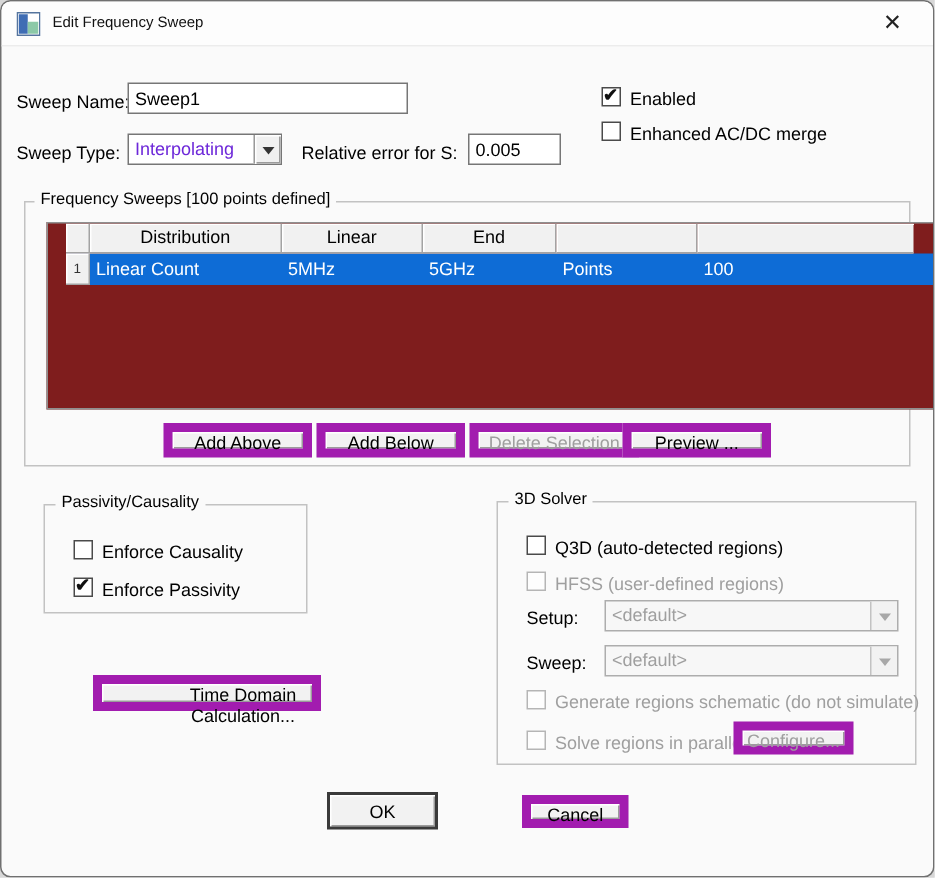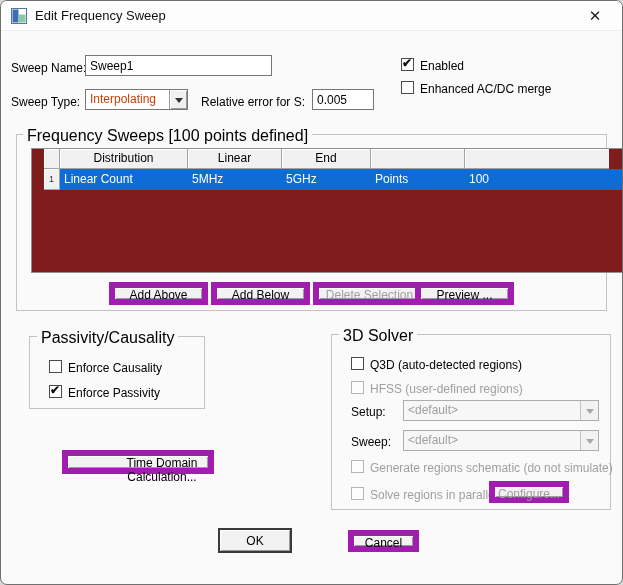--- a/index.html
+++ b/index.html
@@ -5,21 +5,21 @@
   html,body { margin:0; padding:0; background:#d7d7d7; font-family:"Liberation Sans", sans-serif; }
   .dialog {
     position:relative; width:623px; height:585px; box-sizing:border-box;
     background:#fafafa; border:1px solid #707070; border-radius:7px; overflow:hidden;
   }
   .titlebar {
     position:absolute; left:0; top:0; width:100%; height:30px;
     background:#fdfdfd; border-bottom:1px solid #ececec; box-sizing:border-box;
   }
   .app-icon { position:absolute; left:10px; top:7px; width:16px; height:16px; }
-  .title-text { position:absolute; left:34px; top:0; line-height:29px; font-size:13px; color:#111; white-space:nowrap; }
+  .title-text { position:absolute; left:34px; top:0; line-height:29px; font-size:10px; color:#111; white-space:nowrap; }
   .close-btn { position:absolute; right:10px; top:0; width:34px; height:29px; text-align:center; line-height:29px; font-size:15px; color:#222; cursor:pointer; }
 
   .lbl { position:absolute; font-size:12px; color:#000; white-space:nowrap; }
   .lbl.dis { color:#9f9f9f; }
 
   .txt {
     position:absolute; box-sizing:border-box; background:#fff;
     border:1px solid #767676; font-family:"Liberation Sans", sans-serif;
     font-size:12px; padding:2px 4px; color:#000; outline:none;
   }
@@ -35,24 +35,24 @@
   .btn-default {
     border:2px solid #3a3a3a;
     box-shadow: inset 1px 1px 0 #ffffff, inset -1px -1px 0 #9b9b9b;
   }
 
   .cb { position:absolute; width:13px; height:13px; box-sizing:border-box; background:#fff; border:1px solid #4a4a4a; cursor:pointer; }
   .cb.checked::after { content:"✔"; position:absolute; left:0px; top:-3px; font-size:12px; font-weight:bold; color:#101010; }
   .cb.dis { border-color:#b5b5b5; background:#fdfdfd; cursor:default; }
 
   .grp { position:absolute; box-sizing:border-box; border:1px solid #c2c2c2; }
-  .grp-label { position:absolute; background:#fafafa; padding:0 4px; font-size:16px; color:#000; white-space:nowrap; }
+  .grp-label { position:absolute; background:#fafafa; padding:0 4px; font-size:11px; color:#000; white-space:nowrap; }
 
   .combo { position:absolute; box-sizing:border-box; background:#fff; border:1px solid #767676; display:flex; align-items:stretch; cursor:pointer; }
-  .combo .val { flex:1; font-size:12px; color:#c2410c; padding:2px 4px; white-space:nowrap; overflow:hidden; }
+  .combo .val { flex:1; font-size:12px; color:#6d28d9; padding:2px 4px; white-space:nowrap; overflow:hidden; }
   .combo .drop {
     width:17px; background:#f0f0f0; border-left:1px solid #999;
     box-shadow: inset 1px 1px 0 #fff, inset -1px -1px 0 #9b9b9b;
     display:flex; align-items:center; justify-content:center;
   }
   .combo .arrow { width:0; height:0; border:4px solid transparent; border-top:5px solid #333; margin-top:5px; }
   .combo.dis { border-color:#adadad; background:#f7f7f7; cursor:default; }
   .combo.dis .val { color:#9f9f9f; }
   .combo.dis .drop { background:#f2f2f2; box-shadow:none; border-left:1px solid #c2c2c2; }
   .combo.dis .arrow { border-top-color:#a8a8a8; }

